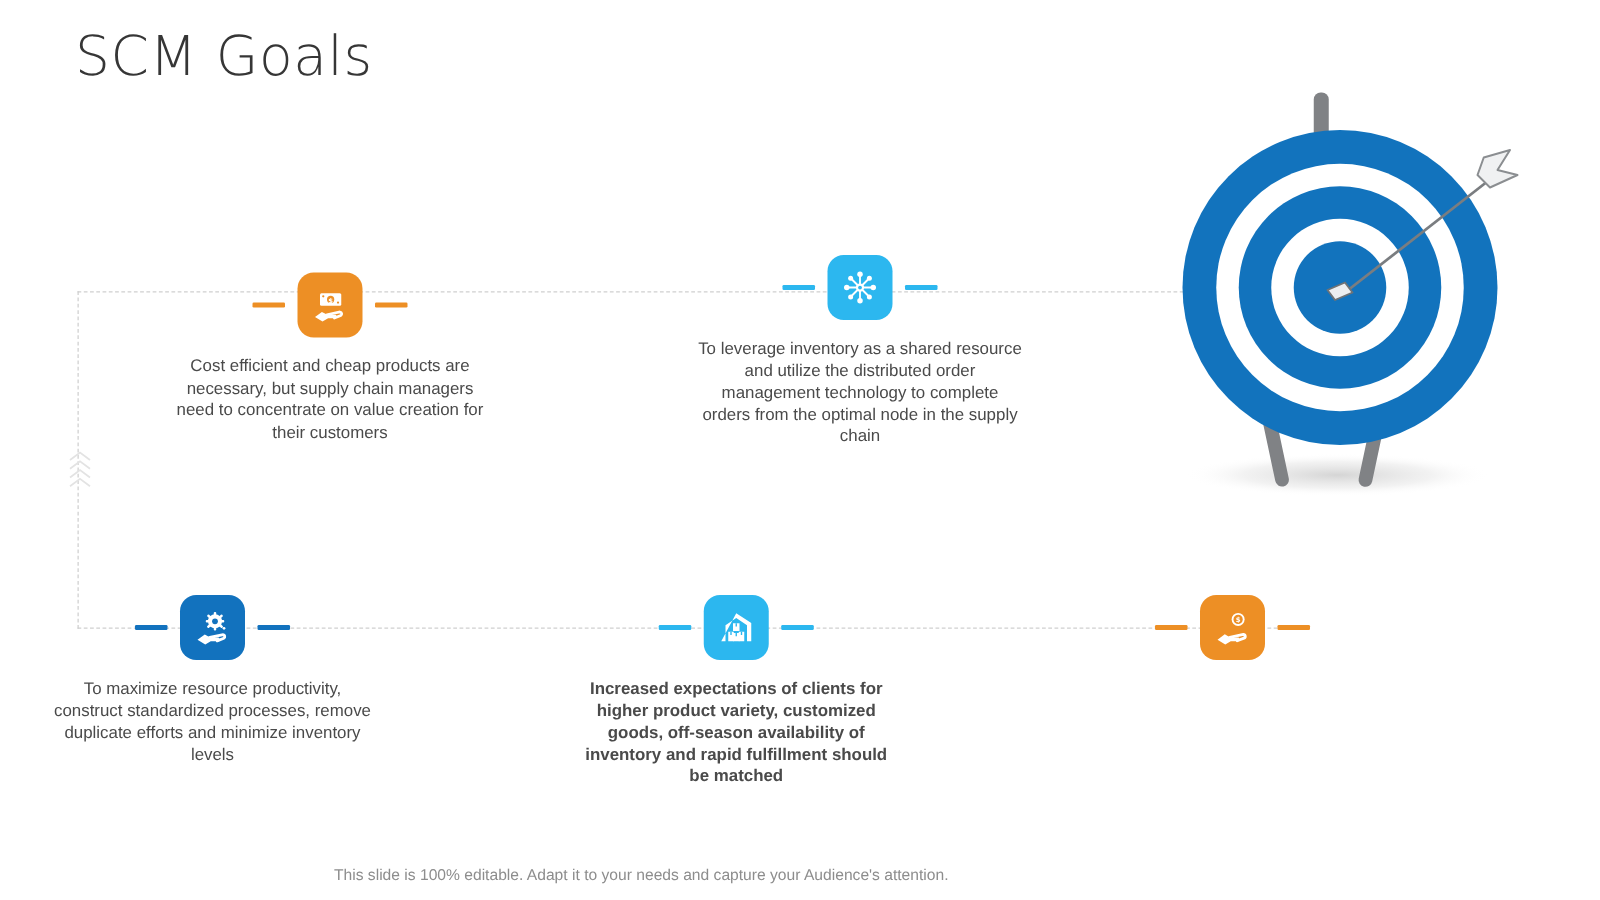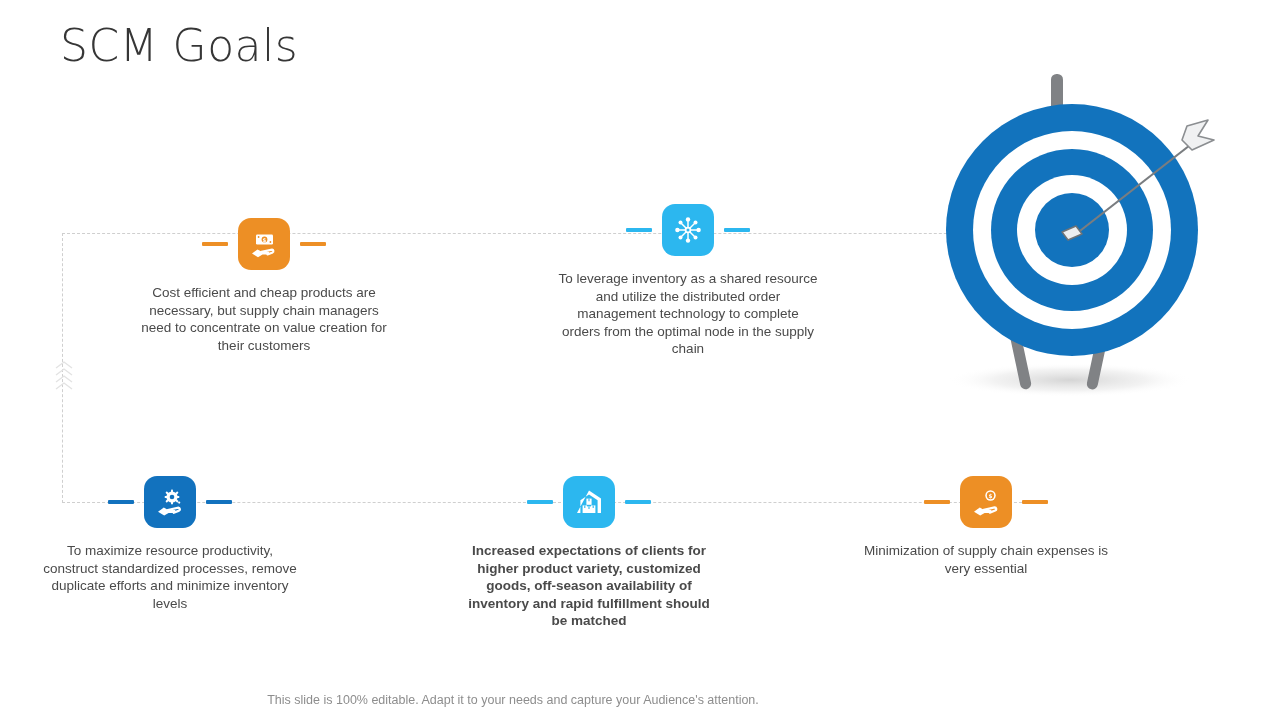--- a/index.html
+++ b/index.html
@@ -254,21 +254,20 @@
         <svg width="32" height="32" viewBox="0 0 32 32">
           <circle cx="20.5" cy="9.5" r="5.2" fill="#ffffff"></circle>
           <circle cx="20.5" cy="9.5" r="3.7" fill="#ed8f25"></circle>
           <text x="20.5" y="11.8" font-size="5.6" font-family="DejaVu Sans, sans-serif" font-weight="bold" fill="#ffffff" text-anchor="middle">$</text>
           <path d="M4 25.8 L9.8 21.4 L14.2 23.9 L20.8 23.9 A1.7 1.7 0 0 1 20.8 26.9 L14.6 26.9 L10.2 29.6 Z" fill="#ffffff"></path>
           <path d="M13.8 23.9 L24.6 21.5 A1.55 1.55 0 0 1 25.2 24.5 L19.8 26.6" fill="none" stroke="#ffffff" stroke-width="2.3" stroke-linecap="round"></path>
         </svg>
       </span>
       <span class="dash right" style="background:#ed8f25;"></span>
     </div>
-    <div class="goal-text">Minimization of supply chain expenses is very essential</div>
   </div>
 
   <div id="target-graphic">
     <svg width="300" height="340" viewBox="0 0 300 340">
       <defs>
         <radialGradient id="shadowGrad" cx="50%" cy="50%" r="50%">
           <stop offset="0%" stop-color="#9a9a9a" stop-opacity="0.42"></stop>
           <stop offset="62%" stop-color="#b8b8b8" stop-opacity="0.18"></stop>
           <stop offset="100%" stop-color="#ffffff" stop-opacity="0"></stop>
         </radialGradient>

